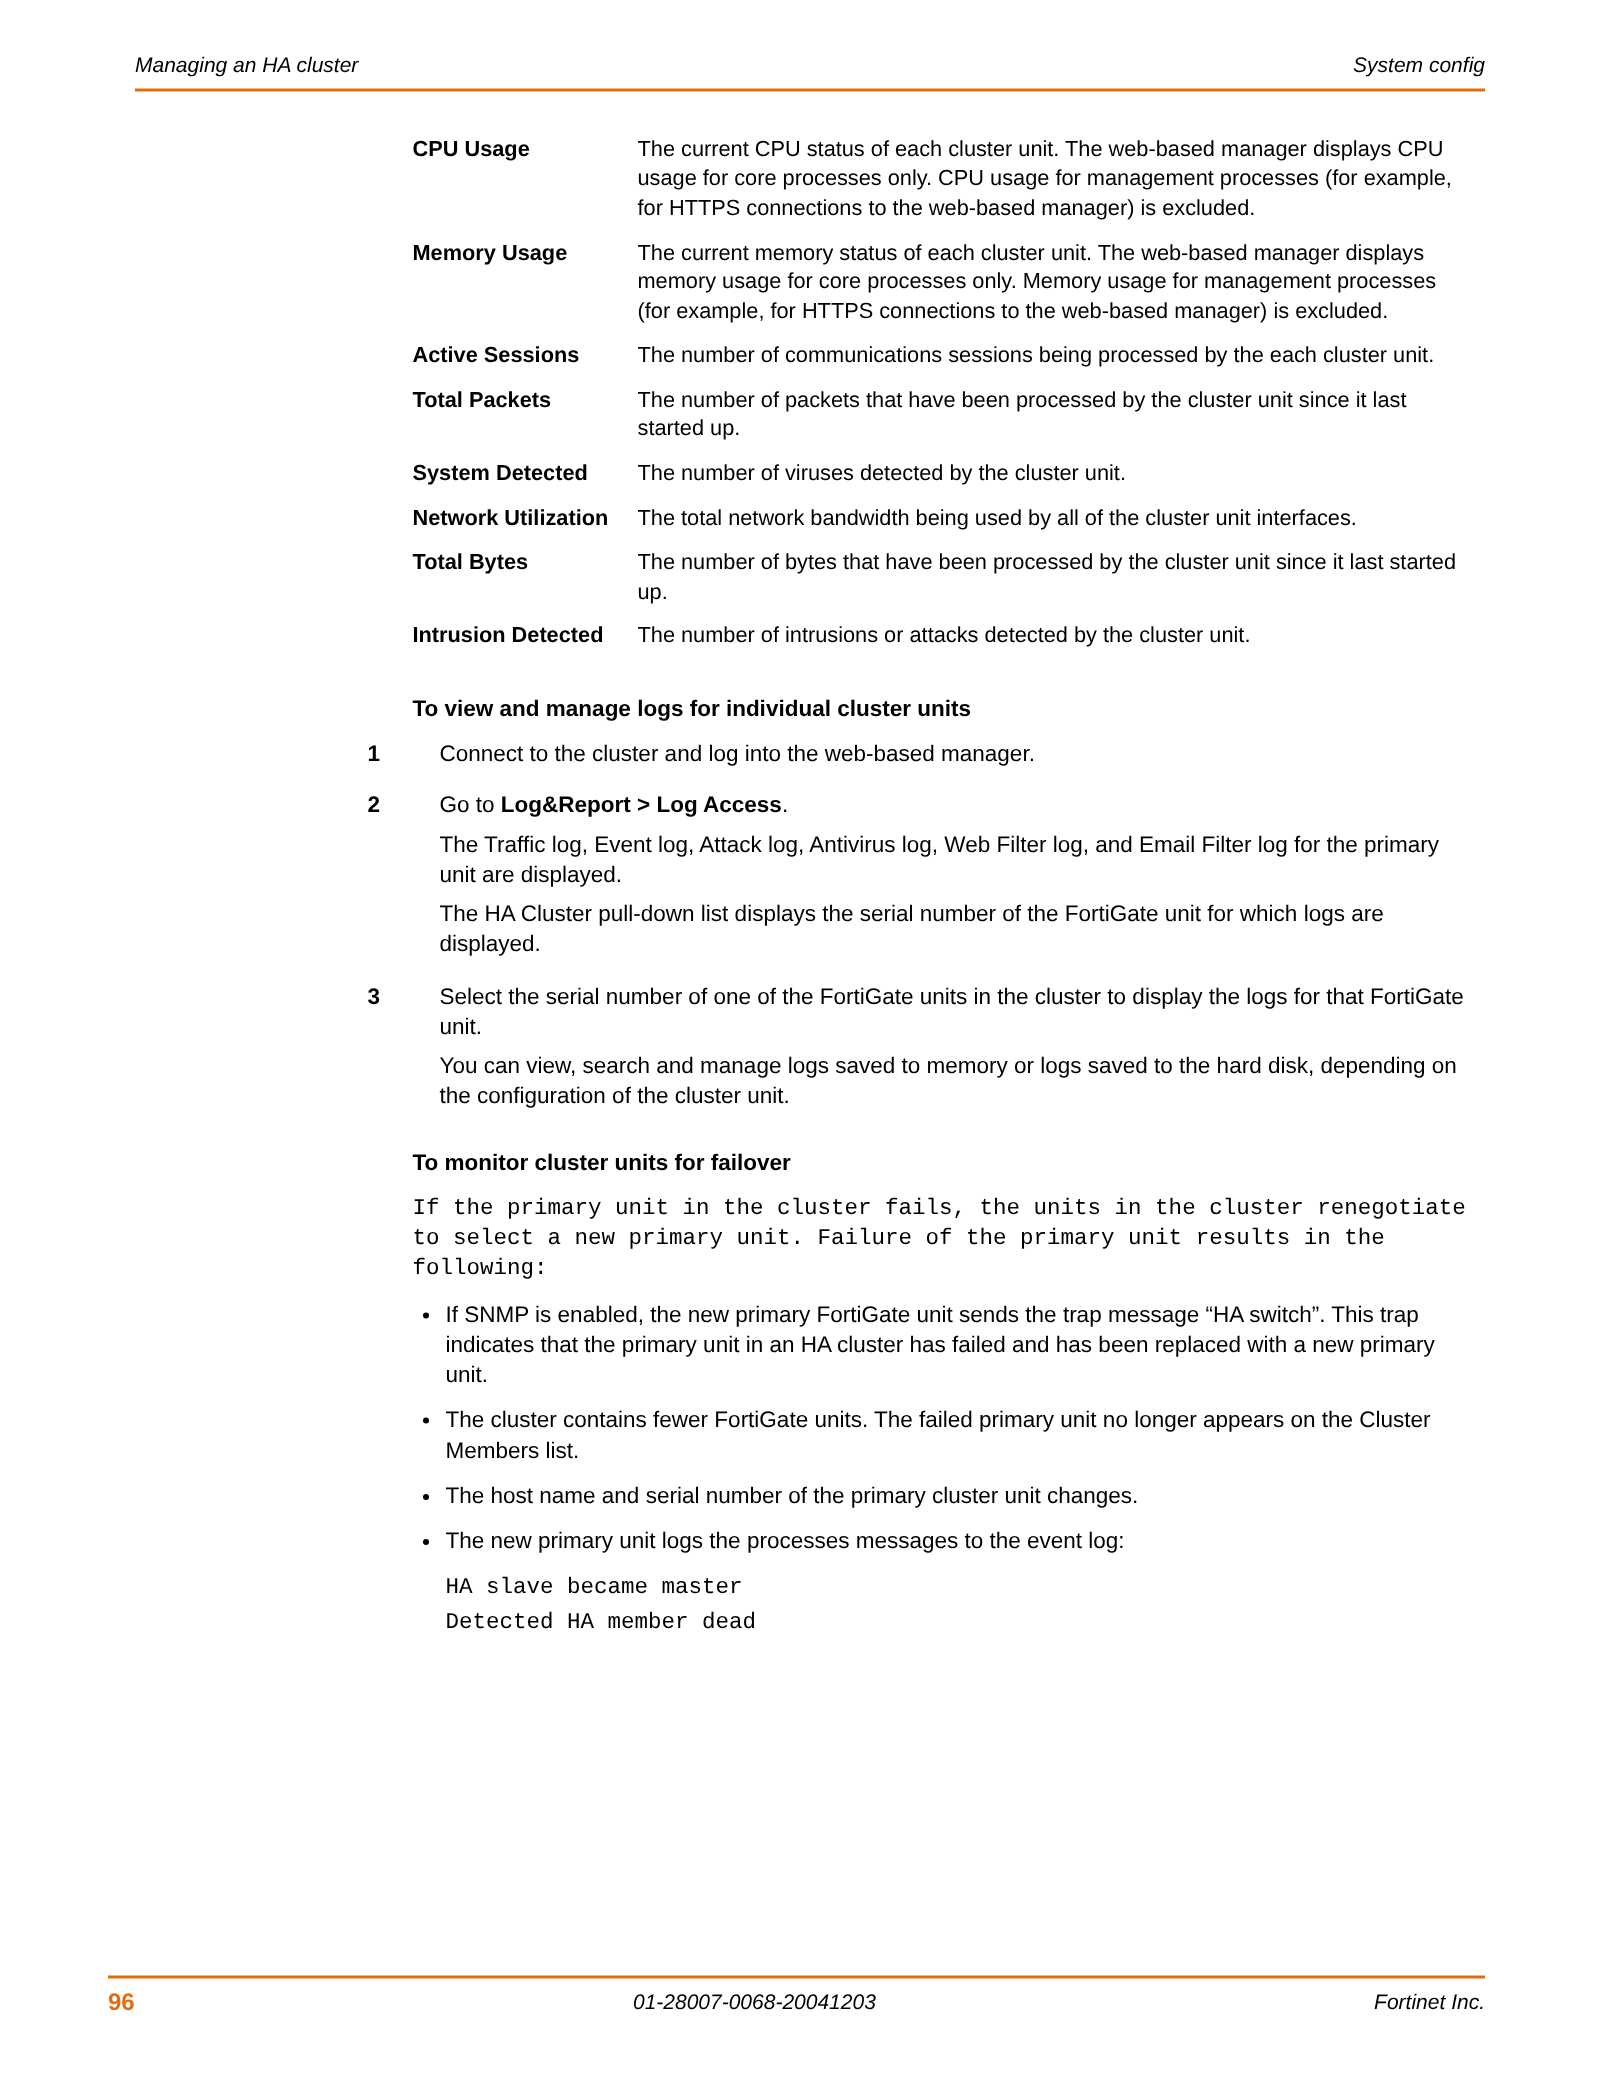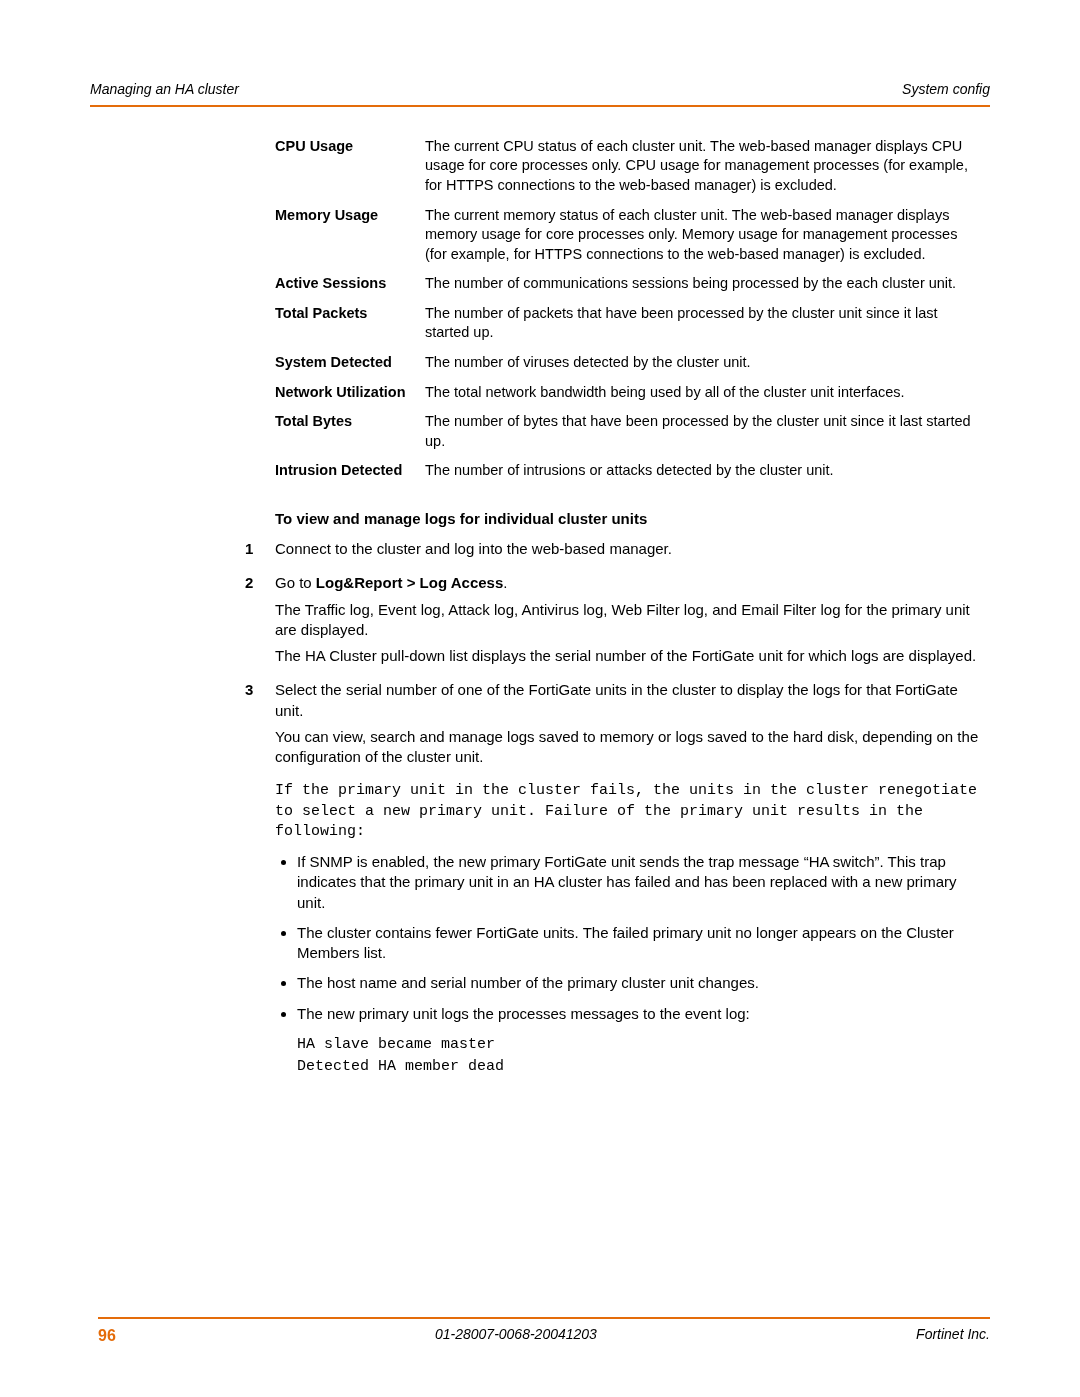--- a/index.html
+++ b/index.html
@@ -7,21 +7,21 @@
     font-family: Arial, Helvetica, sans-serif;
     background: #fff;
     width: 1080px;
     height: 1397px;
     position: relative;
     font-size: 15px;
     line-height: 1.35;
     color: #000;
   }
   .page {
-    padding: 80px 90px 40px 90px;
+    padding: 34px 90px 40px 90px;
   }
   .header-row {
     display: flex;
     justify-content: space-between;
     font-style: italic;
     font-size: 14px;
     margin-bottom: 6px;
   }
   .hr {
     height: 2px;
@@ -55,38 +55,38 @@
   .step-row {
     display: flex;
     margin-bottom: 8px;
   }
   .step-num {
     font-weight: bold;
     width: 30px;
     margin-left: -30px;
     flex-shrink: 0;
   }
-  .step-body { flex: 1; }
+  .step-body { flex: 1; margin-left: 18px; }
   .step-body p { margin-bottom: 6px; }
   .bullets {
     list-style: disc;
     padding-left: 22px;
     margin-top: 6px;
   }
   .bullets li { margin-bottom: 10px; }
   .mono {
     font-family: "Courier New", Courier, monospace;
     font-size: 15px;
     margin-left: 22px;
     margin-top: 4px;
     line-height: 1.5;
   }
   .footer {
     position: absolute;
-    left: 98px;
+    left: 72px;
     right: 90px;
     bottom: 50px;
   }
   .footer-hr {
     height: 2px;
     background: #e46c0a;
     margin-bottom: 6px;
   }
   .footer-row {
     display: flex;
@@ -173,20 +173,21 @@
     </div>
 
     <div class="step-row">
       <div class="step-num">3</div>
       <div class="step-body">
         <p>Select the serial number of one of the FortiGate units in the cluster to display the logs for that FortiGate unit.</p>
         <p>You can view, search and manage logs saved to memory or logs saved to the hard disk, depending on the configuration of the cluster unit.</p>
       </div>
     </div>
 
+    <div class="section-head" style="margin-top:18px;">To monitor cluster units for failover</div>
 
     <p style="margin-bottom:10px;font-family:Liberation Mono, monospace;">If the primary unit in the cluster fails, the units in the cluster renegotiate to select a new primary unit. Failure of the primary unit results in the following:</p>
 
     <ul class="bullets">
       <li>If SNMP is enabled, the new primary FortiGate unit sends the trap message “HA switch”. This trap indicates that the primary unit in an HA cluster has failed and has been replaced with a new primary unit.</li>
       <li>The cluster contains fewer FortiGate units. The failed primary unit no longer appears on the Cluster Members list.</li>
       <li>The host name and serial number of the primary cluster unit changes.</li>
       <li>The new primary unit logs the processes messages to the event log:</li>
     </ul>
 

